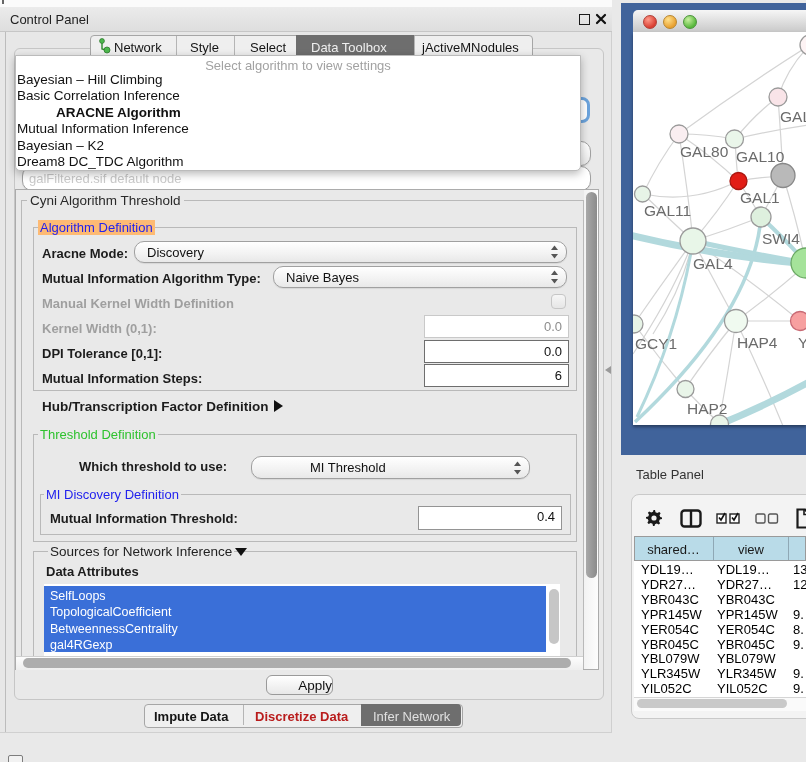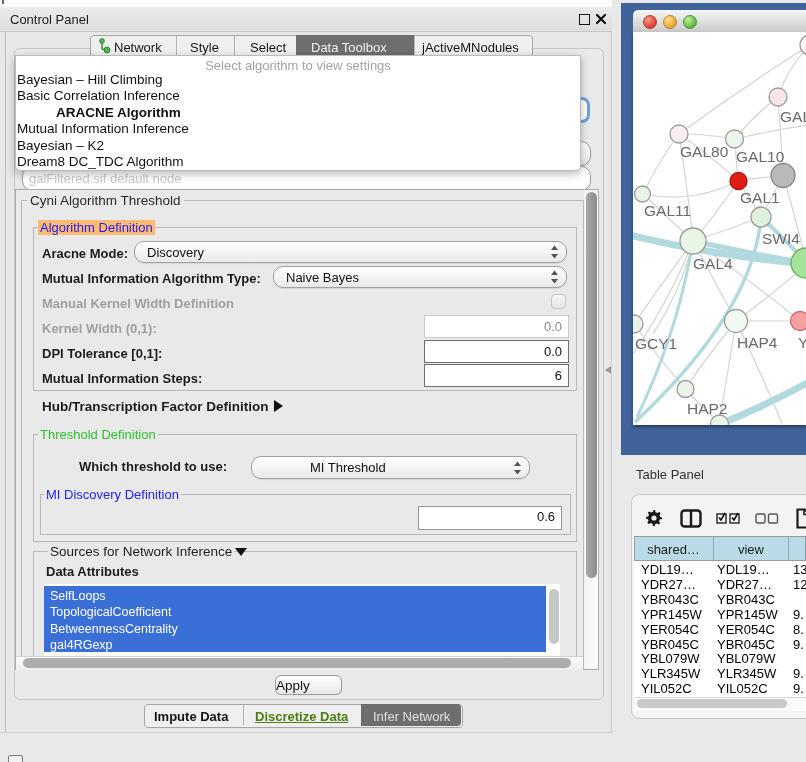--- a/index.html
+++ b/index.html
@@ -102,47 +102,48 @@
   <div class="combo" style="left:251px;top:456px;width:277px;height:21px;">
       <span class="ct" style="left:13px;margin-left:45px;">MI Threshold</span>
     <svg class="arr" viewBox="0 0 9 14">
         <path d="M4.5,0.5 L8,5 L1,5 Z" fill="#555"></path>
         <path d="M4.5,13.5 L8,9 L1,9 Z" fill="#555"></path>
       </svg>
   </div>
 
   <div class="etch" style="left:40px;top:494px;width:529px;height:39px;"></div>
   <div class="abs" style="left:44px;top:487px;background:#e9e9e9;padding:0 2px;font-size:13px;color:#2222ee;">MI Discovery Definition</div>
-  <div class="field" style="left:418px;top:506px;width:144px;height:24px;border:1px solid #949494;box-sizing:border-box;padding:2px 6px 0 0;">0.6</div>
+  <div class="lbl" style="left:50px;top:511px;">Mutual Information Threshold:</div>
+  <div class="field" style="left:418px;top:506px;width:144px;height:24px;border:1px solid #949494;box-sizing:border-box;padding:2px 6px 0 0;">0.4</div>
 
   <div class="etch" style="left:33px;top:551px;width:542px;height:110px;border-bottom:none;"></div>
   <div class="abs" style="left:48px;top:544px;background:#e9e9e9;padding:0 2px;font-size:13.5px;color:#222;">Sources for Network Inference</div>
   <svg class="abs" style="left:234px;top:547px;" width="14" height="10" viewBox="0 0 14 10">
       <path d="M1,1 L13,1 L7,9 Z" fill="#111"></path>
     </svg>
   <div class="lbl" style="left:46px;top:564px;">Data Attributes</div>
 
   <div class="abs" style="left:44px;top:584px;width:516px;height:72px;background:#fff;"></div>
   <div class="abs" style="left:44px;top:586px;width:502px;height:66px;background:#3a6fd8;"></div>
   <div class="abs" style="left:50px;top:588px;font-size:12.5px;color:#fff;line-height:16.4px;">SelfLoops<br>TopologicalCoefficient<br>BetweennessCentrality<br>gal4RGexp</div>
   <div class="abs" style="left:549px;top:589px;width:10px;height:55px;background:#c6c6c6;border-radius:5px;"></div>
 
   <div class="abs" style="left:16px;top:656px;width:567px;height:13px;background:linear-gradient(#fdfdfd,#eee);border-top:1px solid #d0d0d0;"></div>
   <div class="abs" style="left:23px;top:658px;width:548px;height:10px;background:#adadad;border-radius:5px;"></div>
 
   <div class="abs" style="left:584px;top:190px;width:14px;height:479px;background:linear-gradient(to right,#f2f2f2,#fdfdfd);"></div>
   <div class="abs" style="left:586px;top:192px;width:11px;height:386px;background:linear-gradient(to right,#a9a9a9,#8b8b8b);border-radius:6px;"></div>
 
-  <div class="abs" style="left:275px;top:675px;width:65px;height:18px;border:1px solid #9a9a9a;border-radius:6px;background:linear-gradient(#fff,#e8e8e8);text-align:left;font-size:13.5px;color:#111;line-height:19px;">Apply</div>
+  <div class="abs" style="left:266px;top:675px;width:65px;height:18px;border:1px solid #9a9a9a;border-radius:6px;background:linear-gradient(#fff,#e8e8e8);text-align:right;font-size:13.5px;color:#111;line-height:19px;">Apply</div>
 
   <div class="abs" style="left:144px;top:704px;width:317px;height:22px;border:1px solid #a6a6a6;border-radius:4px;background:#efefef;"></div>
   <div class="abs" style="left:243px;top:705px;width:1px;height:20px;background:#b5b5b5;"></div>
   <div class="abs" style="left:361px;top:704px;width:100px;height:22px;background:#6e6e6e;border-radius:0 4px 4px 0;"></div>
   <div class="abs" style="left:154px;top:709px;font-size:13px;font-weight:bold;color:#151515;">Impute Data</div>
-  <div class="abs" style="left:255px;top:709px;font-size:13px;font-weight:bold;color:#4d7c0f;text-decoration:underline;">Discretize Data</div>
+  <div class="abs" style="left:255px;top:709px;font-size:13px;font-weight:bold;color:#b91c1c;">Discretize Data</div>
   <div class="abs" style="left:373px;top:709px;font-size:13px;color:#e0e0e0;">Infer Network</div>
 
   <div class="abs" style="left:8px;top:755px;width:13px;height:10px;border:1.5px solid #7d7d7d;border-radius:2px;background:#f2f2f2;"></div>
 
   <svg class="abs" style="left:605px;top:366px;" width="7" height="8" viewBox="0 0 7 8">
       <path d="M6,0 L6,8 L0,4 Z" fill="#9a9a9a"></path>
     </svg>
 
   <div class="abs" style="left:15px;top:55px;width:566px;height:116px;background:#fff;border:1px solid #bbb;border-radius:0 0 5px 5px;box-shadow:0 3px 8px rgba(0,0,0,0.28);box-sizing:border-box;"></div>
   <div class="abs" style="left:15px;top:58px;width:566px;text-align:center;font-size:13px;color:#a2a2a2;">Select algorithm to view settings</div>

